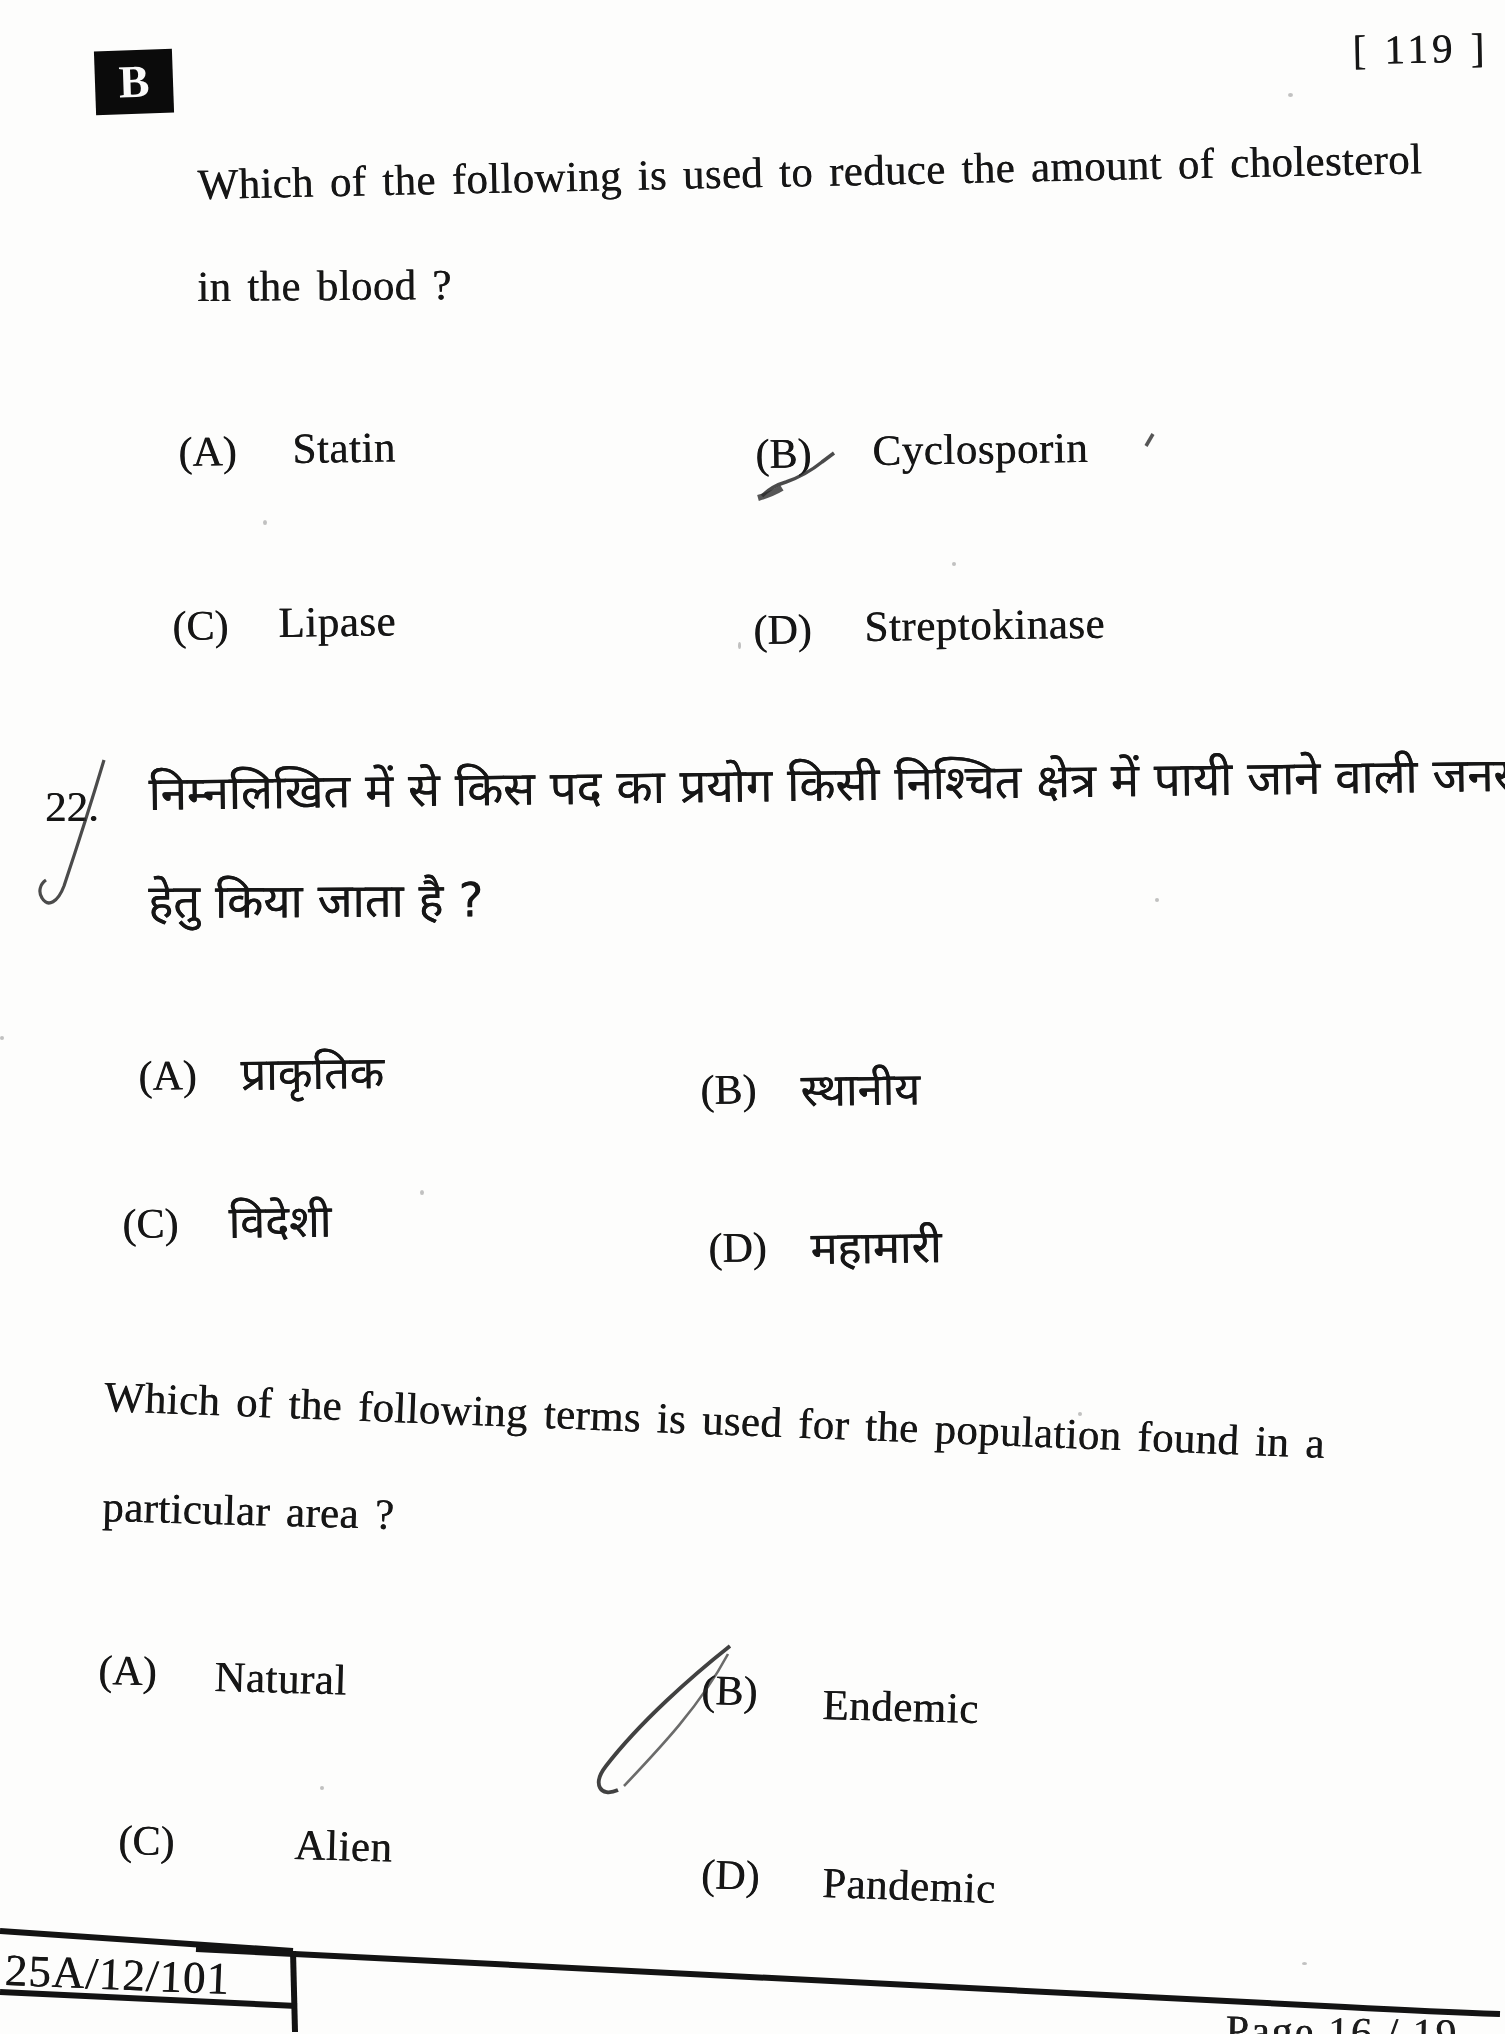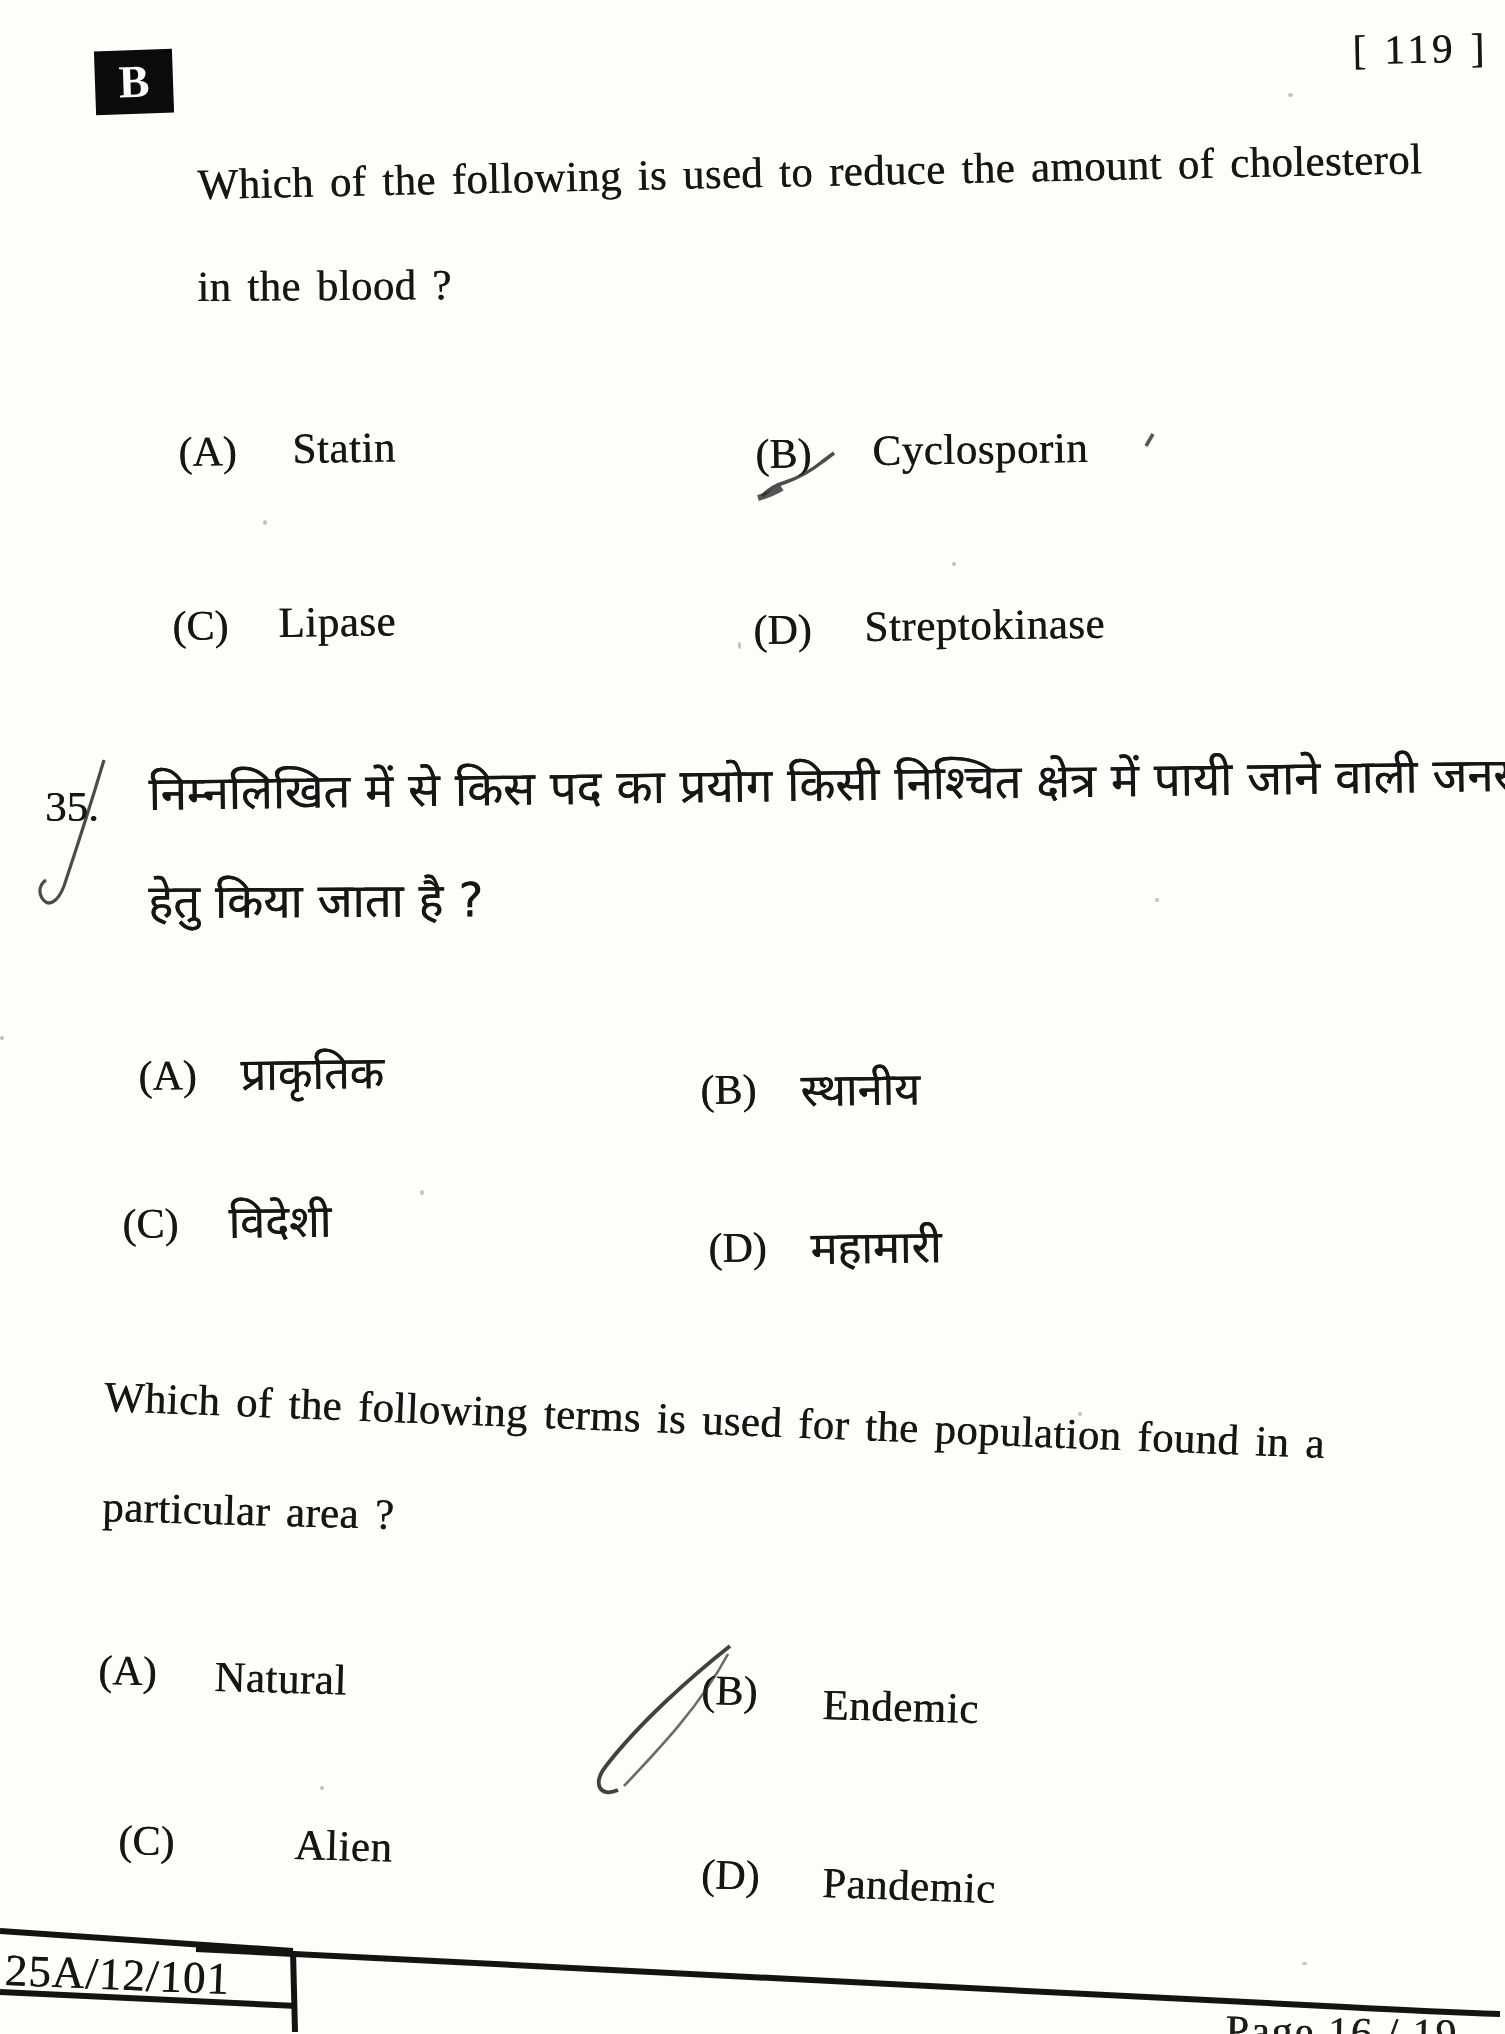--- a/index.html
+++ b/index.html
@@ -54,21 +54,21 @@
   <div class="t opt-label" style="left:178px;top:428px;transform:rotate(-0.8deg);">(A)</div>
   <div class="t opt-text" style="left:292px;top:424px;transform:rotate(-0.8deg);">Statin</div>
   <div class="t opt-label" style="left:755px;top:430px;transform:rotate(-0.8deg);">(B)</div>
   <div class="t opt-text" style="left:872px;top:426px;transform:rotate(-0.8deg);">Cyclosporin</div>
 
   <div class="t opt-label" style="left:172px;top:602px;transform:rotate(-0.8deg);">(C)</div>
   <div class="t opt-text" style="left:278px;top:598px;transform:rotate(-0.8deg);">Lipase</div>
   <div class="t opt-label" style="left:753px;top:606px;transform:rotate(-0.8deg);">(D)</div>
   <div class="t opt-text" style="left:864px;top:602px;transform:rotate(-0.8deg);">Streptokinase</div>
 
-  <div class="t qnum" style="left:45px;top:782px;">35.</div>
+  <div class="t qnum" style="left:45px;top:782px;">22.</div>
   <div class="t hindi" style="left:148px;top:760px;transform:rotate(-0.8deg);">निम्नलिखित में से किस पद का प्रयोग किसी निश्चित क्षेत्र में पायी जाने वाली जनसंख्या</div>
   <div class="t hindi" style="left:148px;top:868px;transform:rotate(-0.3deg);">हेतु किया जाता है ?</div>
 
   <div class="t opt-label" style="left:138px;top:1052px;transform:rotate(-0.8deg);">(A)</div>
   <div class="t hindi-opt" style="left:240px;top:1042px;transform:rotate(-0.8deg);">प्राकृतिक</div>
   <div class="t opt-label" style="left:700px;top:1066px;transform:rotate(-0.8deg);">(B)</div>
   <div class="t hindi-opt" style="left:800px;top:1058px;transform:rotate(-0.8deg);">स्थानीय</div>
 
   <div class="t opt-label" style="left:122px;top:1200px;transform:rotate(-0.8deg);">(C)</div>
   <div class="t hindi-opt" style="left:228px;top:1190px;transform:rotate(-0.8deg);">विदेशी</div>

